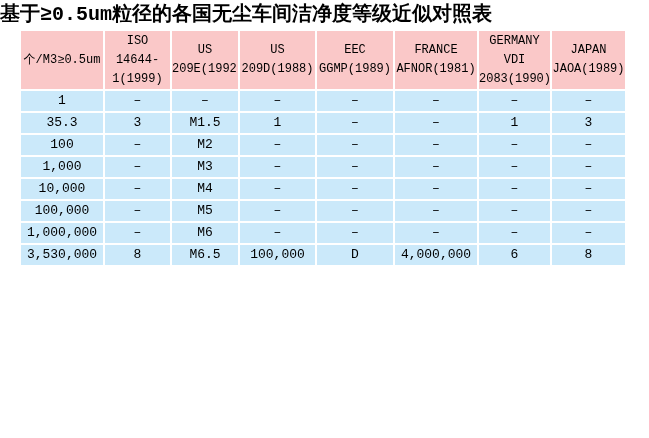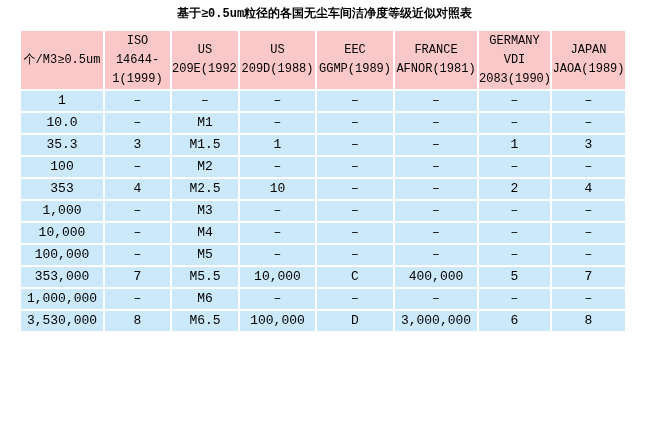--- a/index.html
+++ b/index.html
@@ -8,22 +8,21 @@
     width: 649px;
     height: 438px;
     background: #ffffff;
     overflow: hidden;
     font-family: "Liberation Mono", "DejaVu Sans Mono", monospace;
     color: #000000;
   }
   .page-title {
     height: 29px;
     line-height: 29px;
-    text-align: center;
-    font-size: 12px;
+    font-size: 20px;
     font-weight: bold;
     letter-spacing: 0px;
     white-space: nowrap;
   }
   table.compare-table {
     border-collapse: collapse;
     table-layout: fixed;
     margin-left: 19px;
     width: 606px;
   }
@@ -95,58 +94,38 @@
         <td>1</td>
         <td>–</td>
         <td>–</td>
         <td>–</td>
         <td>–</td>
         <td>–</td>
         <td>–</td>
         <td>–</td>
       </tr>
       <tr>
-        <td>10.0</td>
-        <td>–</td>
-        <td>M1</td>
-        <td>–</td>
-        <td>–</td>
-        <td>–</td>
-        <td>–</td>
-        <td>–</td>
-      </tr>
-      <tr>
         <td>35.3</td>
         <td>3</td>
         <td>M1.5</td>
         <td>1</td>
         <td>–</td>
         <td>–</td>
         <td>1</td>
         <td>3</td>
       </tr>
       <tr>
         <td>100</td>
         <td>–</td>
         <td>M2</td>
         <td>–</td>
         <td>–</td>
         <td>–</td>
         <td>–</td>
         <td>–</td>
-      </tr>
-      <tr>
-        <td>353</td>
-        <td>4</td>
-        <td>M2.5</td>
-        <td>10</td>
-        <td>–</td>
-        <td>–</td>
-        <td>2</td>
-        <td>4</td>
       </tr>
       <tr>
         <td>1,000</td>
         <td>–</td>
         <td>M3</td>
         <td>–</td>
         <td>–</td>
         <td>–</td>
         <td>–</td>
         <td>–</td>
@@ -165,43 +144,33 @@
         <td>100,000</td>
         <td>–</td>
         <td>M5</td>
         <td>–</td>
         <td>–</td>
         <td>–</td>
         <td>–</td>
         <td>–</td>
       </tr>
       <tr>
-        <td>353,000</td>
-        <td>7</td>
-        <td>M5.5</td>
-        <td>10,000</td>
-        <td>C</td>
-        <td>400,000</td>
-        <td>5</td>
-        <td>7</td>
-      </tr>
-      <tr>
         <td>1,000,000</td>
         <td>–</td>
         <td>M6</td>
         <td>–</td>
         <td>–</td>
         <td>–</td>
         <td>–</td>
         <td>–</td>
       </tr>
       <tr>
         <td>3,530,000</td>
         <td>8</td>
         <td>M6.5</td>
         <td>100,000</td>
         <td>D</td>
-        <td>3,000,000</td>
+        <td>4,000,000</td>
         <td>6</td>
         <td>8</td>
       </tr>
     </tbody>
 </table>
 
 </body></html>

